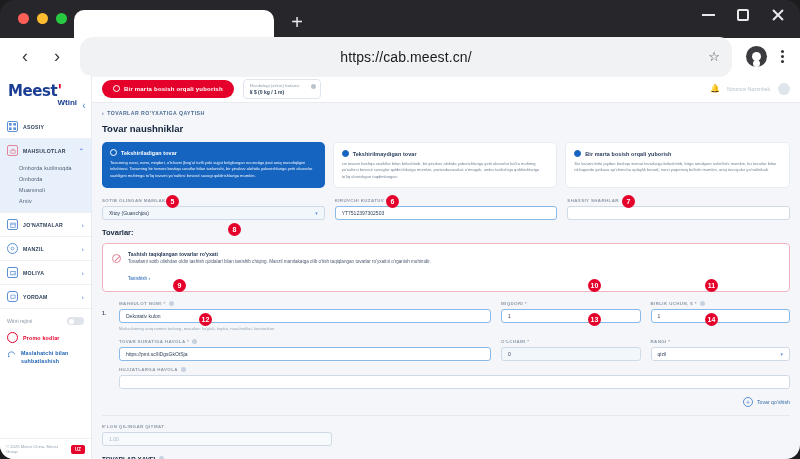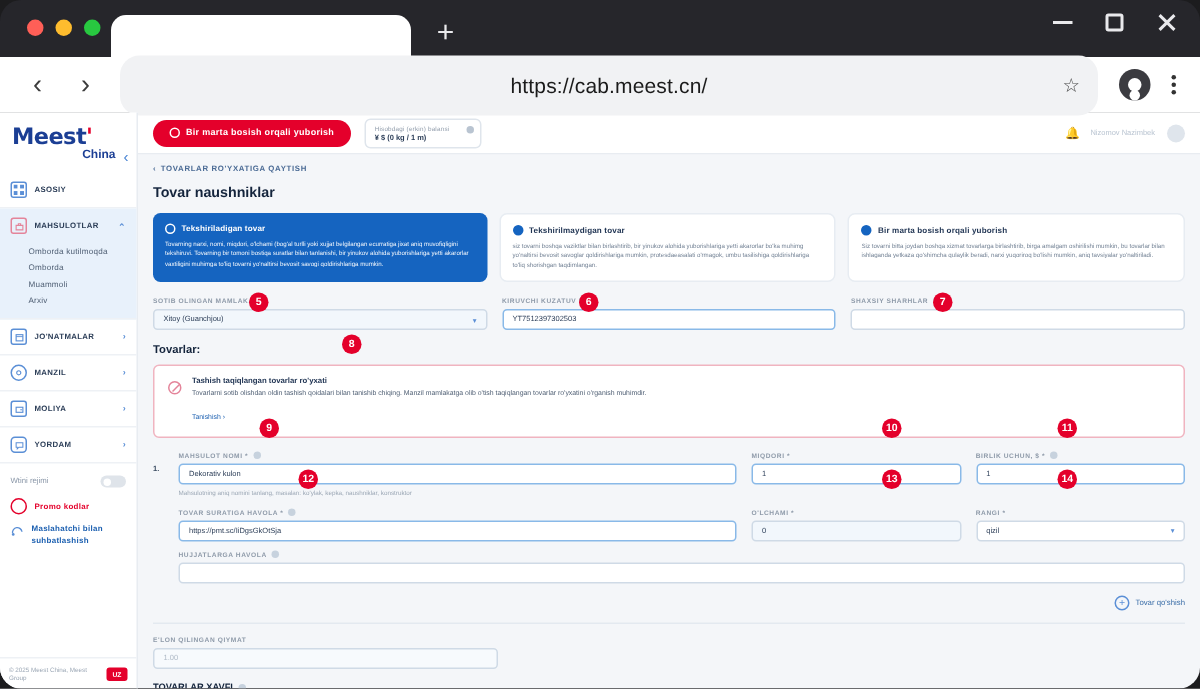--- a/index.html
+++ b/index.html
@@ -298,21 +298,21 @@
         <i></i>
         <i></i>
       </div>
   </div>
 
   <div class="app">
 
     <div class="sidebar">
       <div class="logo">
         <div class="logo-main"><span>Meest</span><span class="swoosh">'</span></div>
-        <div class="logo-sub">China</div>
+        <div class="logo-sub">Wtini</div>
       </div>
       <div class="collapse-chev">‹</div>
 
       <div class="nav">
         <div class="nav-item">
           <span class="ico">
             <svg width="7" height="7" viewBox="0 0 8 8">
                 <rect x="0" y="0" width="3" height="3" fill="#5b8fd6"></rect>
                 <rect x="5" y="0" width="3" height="3" fill="#5b8fd6"></rect>
                 <rect x="0" y="5" width="3" height="3" fill="#5b8fd6"></rect>

